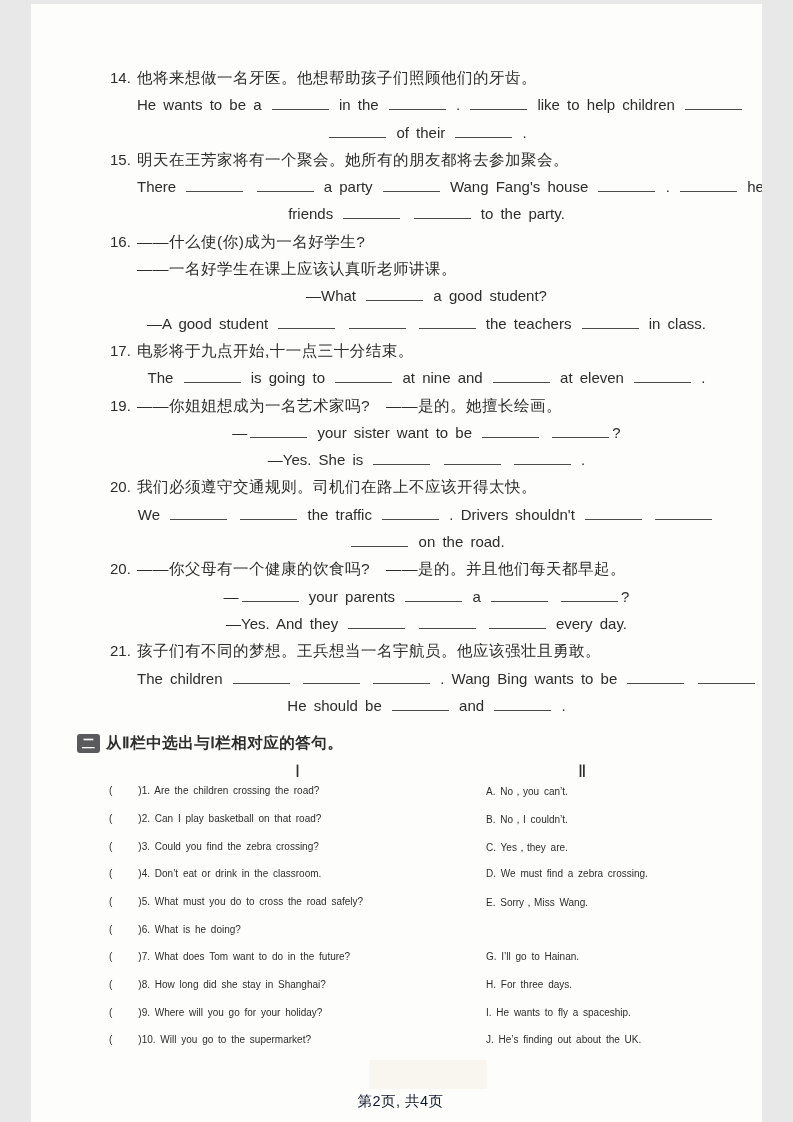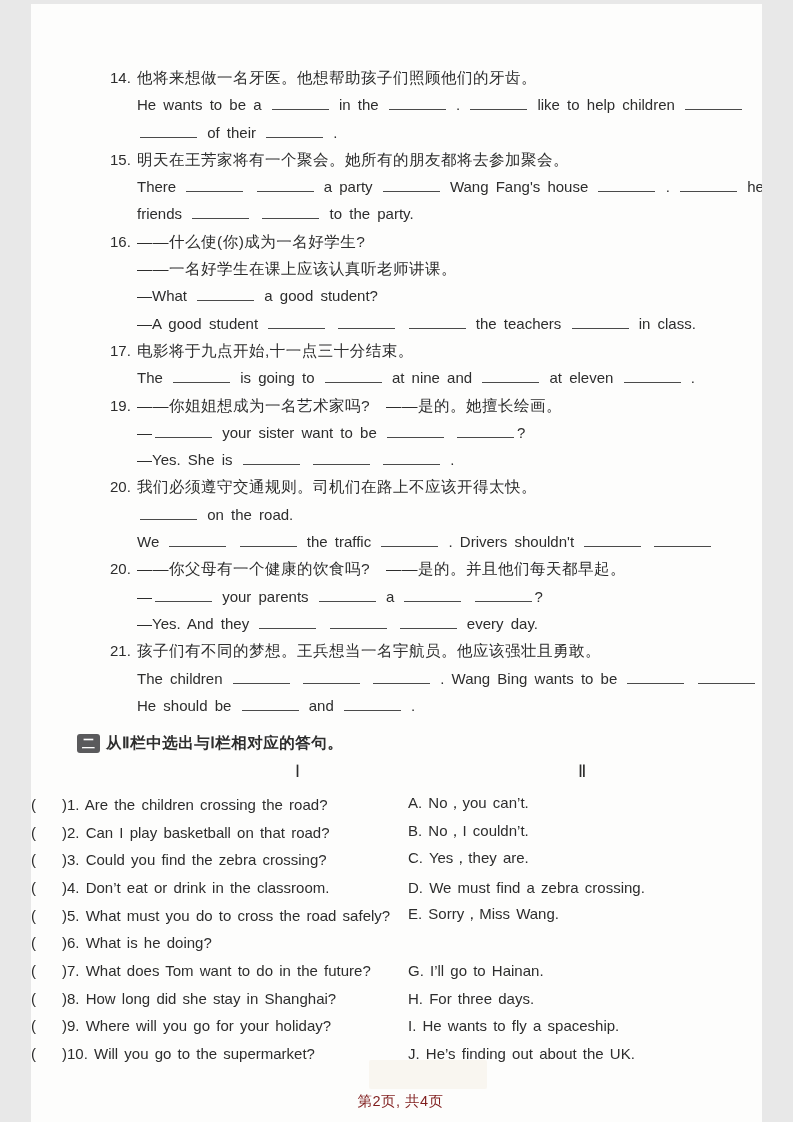--- a/index.html
+++ b/index.html
@@ -9,45 +9,45 @@
     margin:4px auto;
     background:#fdfdfc;
     overflow:hidden;
     font-family:Liberation Sans, sans-serif;
     color:#2d2d2d;
   }
   
   .s1{padding:60px 46px 0 106px;}
   .line{position:relative;line-height:27.3px;white-space:nowrap;}
   .line.cn{font-size:15.5px;letter-spacing:.5px;}
-  .line.en{font-size:15px;word-spacing:3px;}
+  .line.en{font-size:15px;word-spacing:3px;text-align:center;}
   .num{position:absolute;left:-27px;top:0;font-size:15px;letter-spacing:0;}
   .blank{
     display:inline-block;width:57px;height:13px;
     border-bottom:1.2px solid #4a4a4a;
     margin:0 3px;vertical-align:baseline;
   }
   
   .s2{margin-top:14px;}
   .s2-header{display:flex;align-items:center;padding-left:46px;}
   .marker{
     width:23px;height:19px;flex:0 0 23px;
     background:#5a5a5c;color:#ffffff;border-radius:3px;
     font-size:13px;line-height:19px;text-align:center;font-weight:bold;
   }
   .s2-title{font-size:15.5px;font-weight:bold;margin-left:6px;letter-spacing:.5px;}
   .match-head{display:flex;padding-left:78px;height:26px;line-height:26px;font-size:17px;margin-top:5px;}
   .match-head .c1{width:377px;text-align:center;}
   .match-head .c2{padding-left:92px;}
-  .match-row{display:flex;height:27.7px;align-items:flex-end;font-size:15px;word-spacing:2px;white-space:nowrap;}
+  .match-row{display:flex;height:27.7px;align-items:flex-start;padding-left:78px;font-size:10px;word-spacing:2px;white-space:nowrap;}
   .match-q{width:377px;flex:0 0 377px;}
   .gap{display:inline-block;width:26px;}
   .match-a{flex:1;}
   
-  .footer{position:absolute;left:8px;right:0;bottom:15px;text-align:center;font-size:14.5px;color:#7f1d1d;letter-spacing:.5px;}
+  .footer{position:absolute;left:8px;right:0;bottom:15px;text-align:center;font-size:14.5px;color:#0f172a;letter-spacing:.5px;}
   .artifact{position:absolute;left:338px;top:1056px;width:118px;height:29px;background:#f8f3ea;opacity:.65;border-radius:2px;}
 </style>
 </head>
 <body>
 
 <div class="page">
 
   <div class="s1">
       <div class="item">
         <div class="line cn"><span class="num">14.</span>他将来想做一名牙医。他想帮助孩子们照顾他们的牙齿。</div>
@@ -69,22 +69,22 @@
         <div class="line cn"><span class="num">17.</span>电影将于九点开始,十一点三十分结束。</div>
         <div class="line en">The <span class="blank"></span> is going to <span class="blank"></span> at nine and <span class="blank"></span> at eleven <span class="blank"></span> .</div>
       </div>
       <div class="item">
         <div class="line cn"><span class="num">19.</span>——你姐姐想成为一名艺术家吗?　——是的。她擅长绘画。</div>
         <div class="line en">—<span class="blank"></span> your sister want to be <span class="blank"></span> <span class="blank"></span>?</div>
         <div class="line en">—Yes. She is <span class="blank"></span> <span class="blank"></span> <span class="blank"></span> .</div>
       </div>
       <div class="item">
         <div class="line cn"><span class="num">20.</span>我们必须遵守交通规则。司机们在路上不应该开得太快。</div>
+        <div class="line en">We <span class="blank"></span> <span class="blank"></span> the traffic <span class="blank"></span> . Drivers shouldn't <span class="blank"></span> <span class="blank"></span></div>
         <div class="line en"><span class="blank"></span> on the road.</div>
-        <div class="line en">We <span class="blank"></span> <span class="blank"></span> the traffic <span class="blank"></span> . Drivers shouldn't <span class="blank"></span> <span class="blank"></span></div>
       </div>
       <div class="item">
         <div class="line cn"><span class="num">20.</span>——你父母有一个健康的饮食吗?　——是的。并且他们每天都早起。</div>
         <div class="line en">—<span class="blank"></span> your parents <span class="blank"></span> a <span class="blank"></span> <span class="blank"></span>?</div>
         <div class="line en">—Yes. And they <span class="blank"></span> <span class="blank"></span> <span class="blank"></span> every day.</div>
       </div>
       <div class="item">
         <div class="line cn"><span class="num">21.</span>孩子们有不同的梦想。王兵想当一名宇航员。他应该强壮且勇敢。</div>
         <div class="line en">The children <span class="blank"></span> <span class="blank"></span> <span class="blank"></span> . Wang Bing wants to be <span class="blank"></span> <span class="blank"></span> .</div>
         <div class="line en">He should be <span class="blank"></span> and <span class="blank"></span> .</div>

